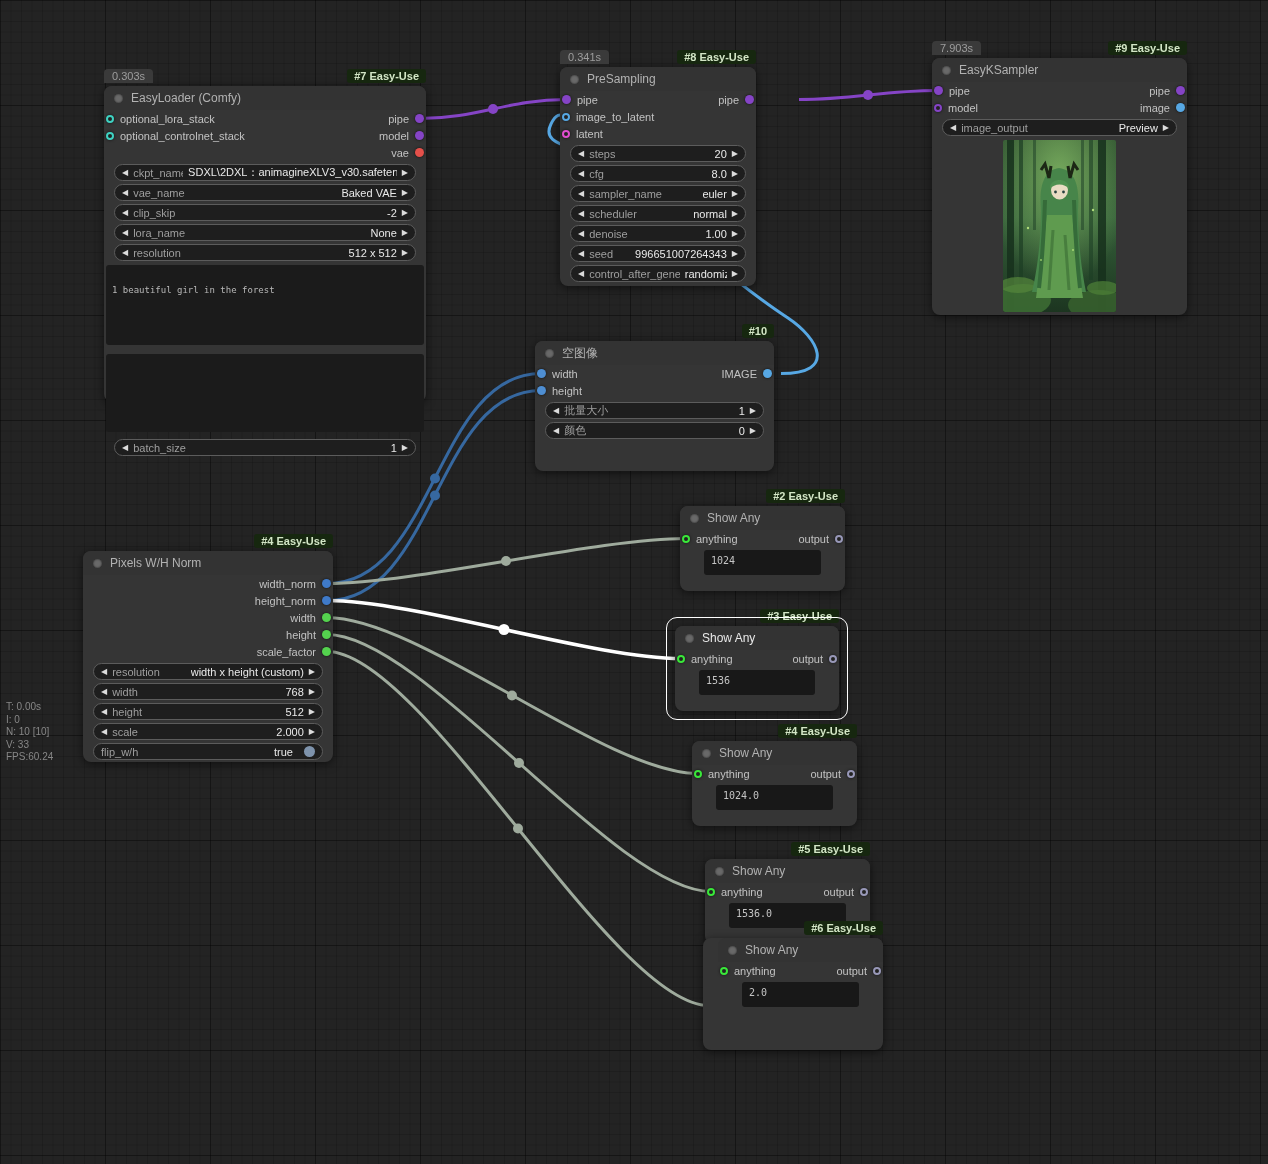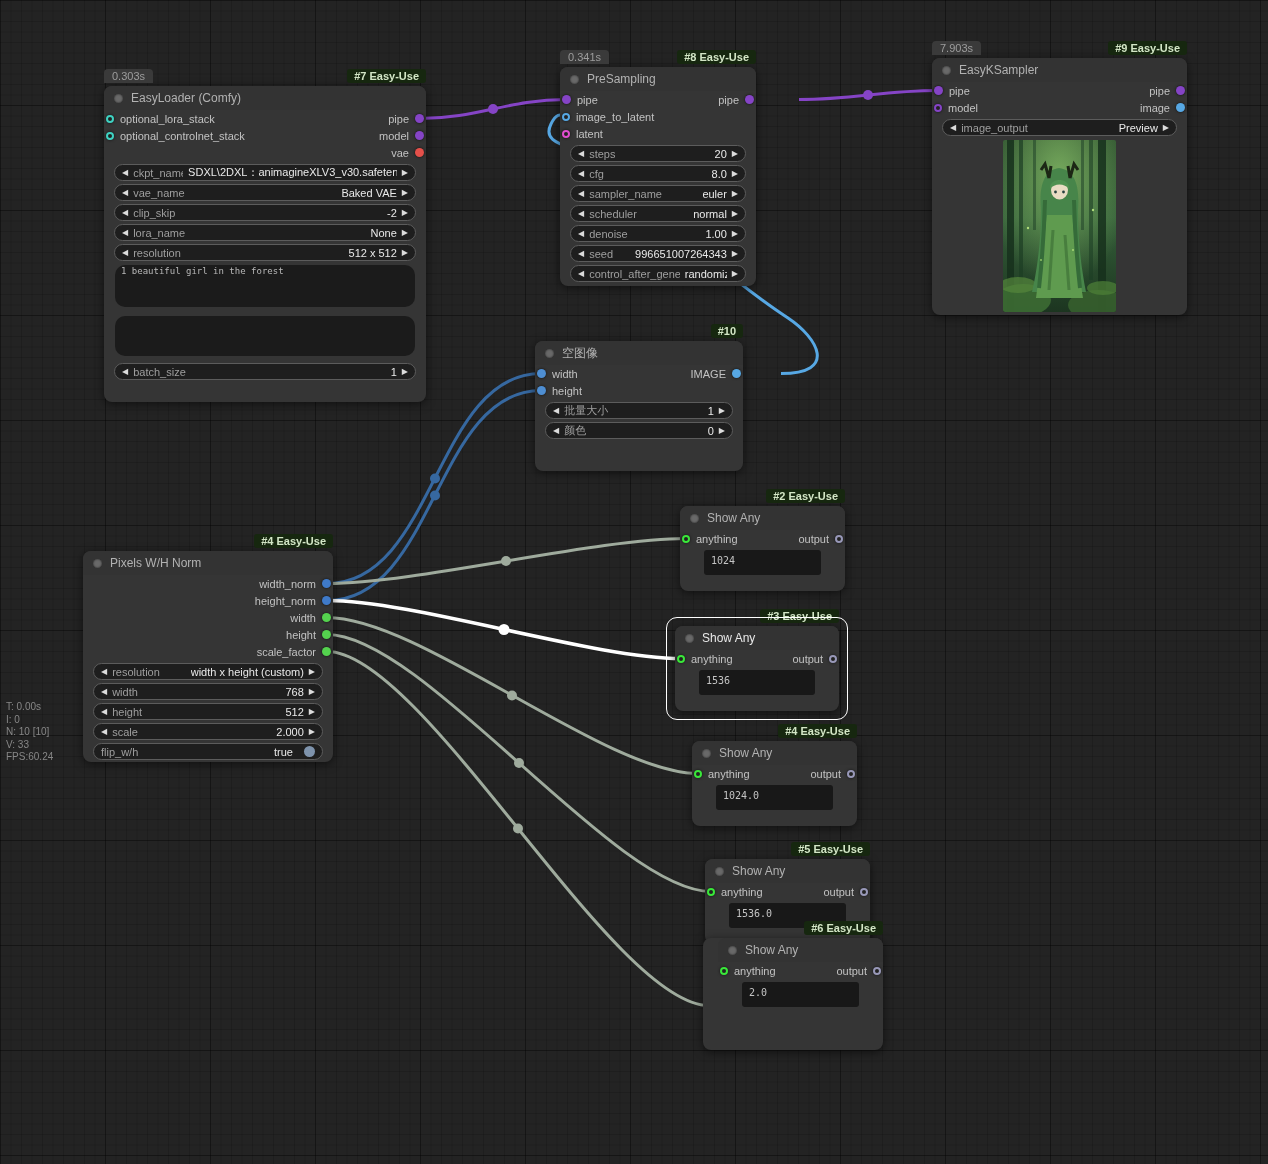--- a/index.html
+++ b/index.html
@@ -30,22 +30,22 @@
   .dot{width:9px;height:9px;border-radius:50%;flex:none;box-shadow:0 0 3px rgba(0,0,0,.7);}
   .dot.ring{width:4px;height:4px;background:#222;}
   .widget{height:15px;margin:3px 10px;background:#1e1e1e;border:1px solid #5c5c5c;
     border-radius:9px;display:flex;align-items:center;padding:0 7px;font-size:11px;
     gap:5px;white-space:nowrap;overflow:hidden;}
   .w-arrow{color:#dcdcdc;font-size:8px;line-height:1;flex:none;}
   .w-label{color:#9f9f9f;overflow:hidden;}
   .w-value{margin-left:auto;color:#e9e9e9;overflow:hidden;}
   .toggle-knob{width:11px;height:11px;border-radius:50%;background:#7e93ac;
     margin-left:6px;flex:none;}
-  .textarea{margin:4px 11px;background:#1b1b1b;border-radius:10px;color:#b8b8b8;
-    font-family:"DejaVu Sans Mono",monospace;font-size:9px;padding:1px 6px;overflow:hidden;}
+  .textarea{margin:4px 2px;background:#1b1b1b;border-radius:3px;color:#b8b8b8;
+    font-family:"DejaVu Sans Mono",monospace;font-size:9px;padding:20px 6px;overflow:hidden;}
   .value-box{margin:3px 24px;background:#181818;border-radius:3px;color:#c4c4c4;
     font-family:"DejaVu Sans Mono",monospace;font-size:10px;padding:5px 7px;height:15px;
     overflow:hidden;}
   .badge-time{position:absolute;top:-17px;left:0;background:#3a3a3a;color:#9d9d9d;
     font-size:11px;padding:1px 8px;border-radius:4px 4px 0 0;}
   .badge-id{position:absolute;top:-17px;right:0;background:#16270f;color:#d3e6c6;
     font-size:11px;font-weight:bold;padding:1px 7px;border-radius:3px;}
   .stats{position:absolute;left:6px;top:701px;font-size:10px;color:#878787;
     line-height:12.5px;z-index:2;}
   .sel{position:absolute;left:666px;top:617px;width:180px;height:101px;
@@ -292,21 +292,21 @@
     <circle cx="60.5" cy="52" r="1.4" fill="#27403f"></circle>
     <path d="M46,38 L42,24 L38,30 M46,38 L48,26" stroke="#1c2715" stroke-width="3" fill="none"></path>
     <path d="M67,38 L71,24 L75,30 M67,38 L65,26" stroke="#1c2715" stroke-width="3" fill="none"></path>
     <circle cx="25" cy="88" r="1.2" fill="#b9e67f" opacity="0.9"></circle>
     <circle cx="90" cy="70" r="1.2" fill="#b9e67f" opacity="0.9"></circle>
     <circle cx="70" cy="110" r="1" fill="#b9e67f" opacity="0.8"></circle>
     <circle cx="38" cy="120" r="1" fill="#a8d86e" opacity="0.8"></circle>
   </svg>
 </div>
 
-<div class="node" style="left:535px;top:341px;width:208px;height:130px;">
+<div class="node" style="left:535px;top:341px;width:239px;height:130px;">
   <div class="badge-id">#10</div>
   <div class="header">
     <span class="collapse-dot"></span>
     <span class="title">空图像</span>
   </div>
   <div class="srow">
     <span class="in">
         <span class="dot" style="background:#4e8ed2;"></span>
       <span>width</span>
       </span>

